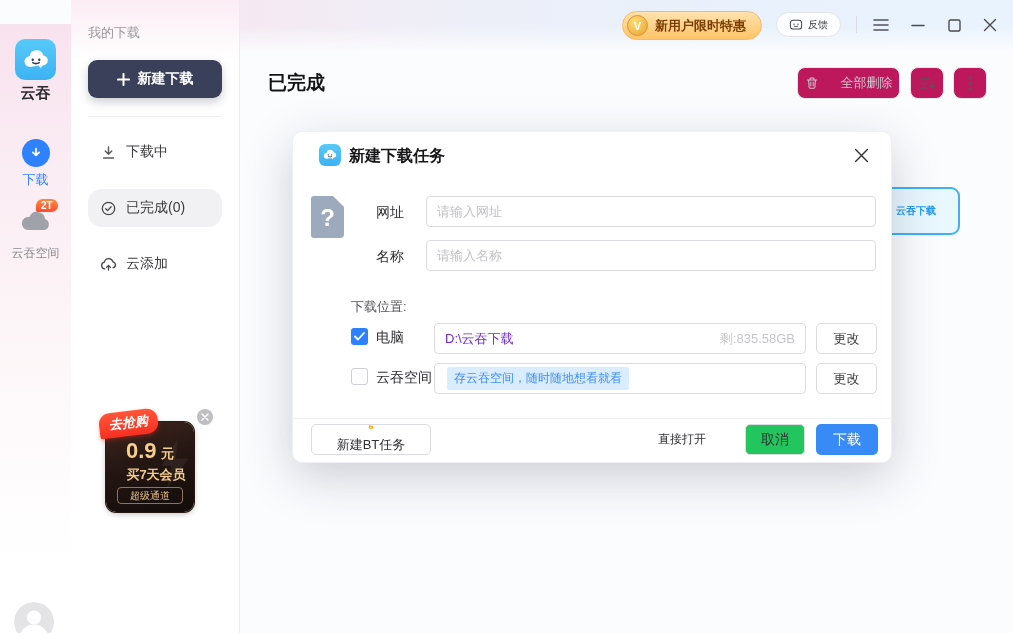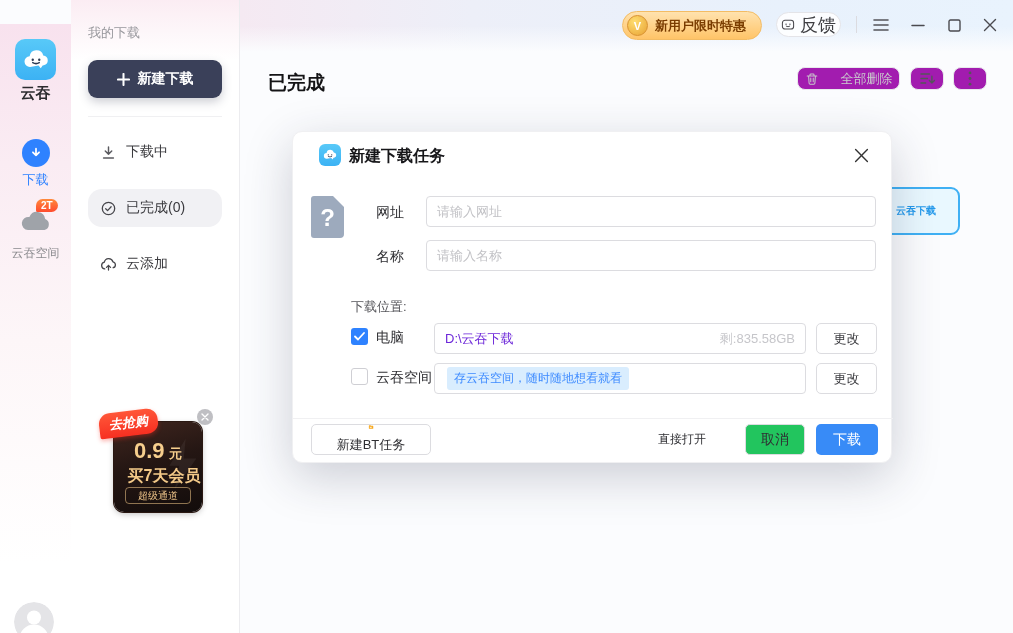--- a/index.html
+++ b/index.html
@@ -35,60 +35,60 @@
              justify-content:center; gap:8px; box-shadow:0 4px 10px rgba(58,64,89,.25); cursor:pointer; }
   .side-div { position:absolute; left:17px; top:116px; width:134px; height:1px; background:#F0F0F2; }
   .side-item { position:absolute; left:17px; width:134px; height:36px; border-radius:9px; display:flex;
                align-items:center; gap:9px; padding-left:12px; font-size:14px; color:#3A3A3E; cursor:pointer; }
   .side-item svg { width:17px; height:17px; flex:0 0 auto; }
   .si-1 { top:134px; } .si-2 { top:189px; height:38px; background:#F1F1F4;border-radius:14px; } .si-3 { top:246px; }
 
   
   .promo-card { position:absolute; left:35px; top:422px; width:88px; height:90px; border-radius:10px;
                 background:linear-gradient(165deg,#40261F 0%,#241613 45%,#120C0B 100%);
-                box-shadow:0 0 0 1px #2A1812, 0 2px 6px rgba(0,0,0,.25); cursor:pointer; overflow:hidden;margin-left:8px; }
+                box-shadow:0 0 0 1px #2A1812, 0 2px 6px rgba(0,0,0,.25); cursor:pointer; overflow:hidden; }
   .promo-bolt { position:absolute; right:2px; top:14px; width:36px; height:56px; }
   .promo-price { position:absolute; left:0; right:0; top:16px; text-align:center; color:#F6CE8D; font-weight:700; }
   .promo-price .num { font-size:22px; } .promo-price .unit { font-size:13px; }
-  .promo-line2 { position:absolute; left:12px; right:0; top:44px; text-align:center; color:#F3C988; font-size:16px; font-weight:700; }
+  .promo-line2 { position:absolute; left:12px; right:0; top:44px; text-align:center; color:#F3C988; font-size:13px; font-weight:700; }
   .promo-foot { position:absolute; left:11px; bottom:8px; width:66px; height:17px; border:1px solid rgba(243,201,136,.55);
                 border-radius:4px; color:#EFC58A; font-size:10px; display:flex; align-items:center; justify-content:center; }
   .promo-ribbon { position:absolute; left:28px; top:411px; padding:3px 10px 4px; border-radius:11px 11px 11px 2px;
                   background:linear-gradient(180deg,#FF5638,#F72F21); color:#fff; font-size:13px; font-weight:700;
                   font-style:italic; transform:rotate(-7deg); box-shadow:0 2px 4px rgba(247,47,33,.35); }
   .promo-close { position:absolute; left:126px; top:409px; width:16px; height:16px; border-radius:50%; background:#BFBFC3;
                  display:flex; align-items:center; justify-content:center; cursor:pointer; }
 
   
   .main { position:absolute; left:240px; top:0; width:773px; height:633px; background:#FBFCFE; }
   .topstrip { position:absolute; left:0; top:0; width:773px; height:52px;
               background:linear-gradient(90deg,#F5E9F2 0%,#EDEFF8 30%,#E8F1FC 70%,#E9F3FD 100%); }
   .topstrip::after { content:""; position:absolute; left:0; right:0; top:26px; bottom:0;
                      background:linear-gradient(180deg,rgba(251,252,254,0),#FBFCFE); }
   .rail::after,.sidebar::after { content:""; }
   .page-title { position:absolute; left:28px; top:70px; font-size:19px; font-weight:700; color:#141416; }
-  .tool-btn { position:absolute; top:67px; height:23px; background:#a21caf; border:1px solid #E8E8EC; border-radius:8px;
+  .tool-btn { position:absolute; top:67px; height:32px; background:#be185d; border:1px solid #E8E8EC; border-radius:8px;
               display:flex; align-items:center; justify-content:center; gap:22px; cursor:pointer; }
   .tb-del { left:557px; width:103px; font-size:13px; color:#C9C9CD; }
   .tb-sort { left:670px; width:34px; } .tb-more { left:713px; width:34px; }
 
   .behind-btn { position:absolute; left:632px; top:139px; width:88px; height:48px; border:2px solid #3FB0F4; border-radius:9px;
                 background:#E9F8FF; color:#259AEC; font-size:10px; font-weight:700; display:flex; align-items:center;
                 justify-content:center; z-index:5; cursor:pointer;margin-top:48px; }
 
   
   .pill-promo { position:absolute; left:622px; top:11px; width:140px; height:29px; border-radius:15px;
                 background:linear-gradient(180deg,#FFE2AE,#FFC468); border:1px solid #F3BC64; display:flex;
                 align-items:center; z-index:8; cursor:pointer; }
   .vip { width:21px; height:21px; margin-left:4px; border-radius:50%; background:radial-gradient(circle at 35% 30%,#FFDE71,#E8A234);
          border:1px solid #D89230; color:#fff; font-size:11px; font-weight:700; display:flex; align-items:center; justify-content:center; }
   .pill-promo .txt { margin-left:7px; font-size:13px; font-weight:700; color:#7A3C00; }
   .pill-feedback { position:absolute; left:776px; top:12px; width:65px; height:25px; border-radius:13px; background:rgba(255,255,255,.85);
                    border:1px solid #E4E4E8; display:flex; align-items:center; justify-content:center; gap:5px;
-                   font-size:18px; color:#3E3E42; z-index:8; cursor:pointer; }
+                   font-size:10px; color:#3E3E42; z-index:8; cursor:pointer; }
   .top-vline { position:absolute; left:856px; top:16px; width:1px; height:17px; background:#DBDBE0; z-index:8; }
   .winctl { position:absolute; top:12px; width:26px; height:26px; display:flex; align-items:center; justify-content:center;
             z-index:8; cursor:pointer; }
   .wc-menu { left:868px; } .wc-min { left:905px; } .wc-max { left:941px; } .wc-close { left:977px; }
 
   
   .modal { position:absolute; left:292px; top:131px; width:600px; height:332px; background:#fff; border:1px solid #F0F0F2;
            border-radius:10px; box-shadow:0 14px 48px rgba(35,40,70,.22); z-index:50; }
   .m-icon { position:absolute; left:26px; top:12px; width:22px; height:22px; border-radius:6px;
             background:linear-gradient(180deg,#58C9F8,#3CB2F4); display:flex; align-items:center; justify-content:center; }

